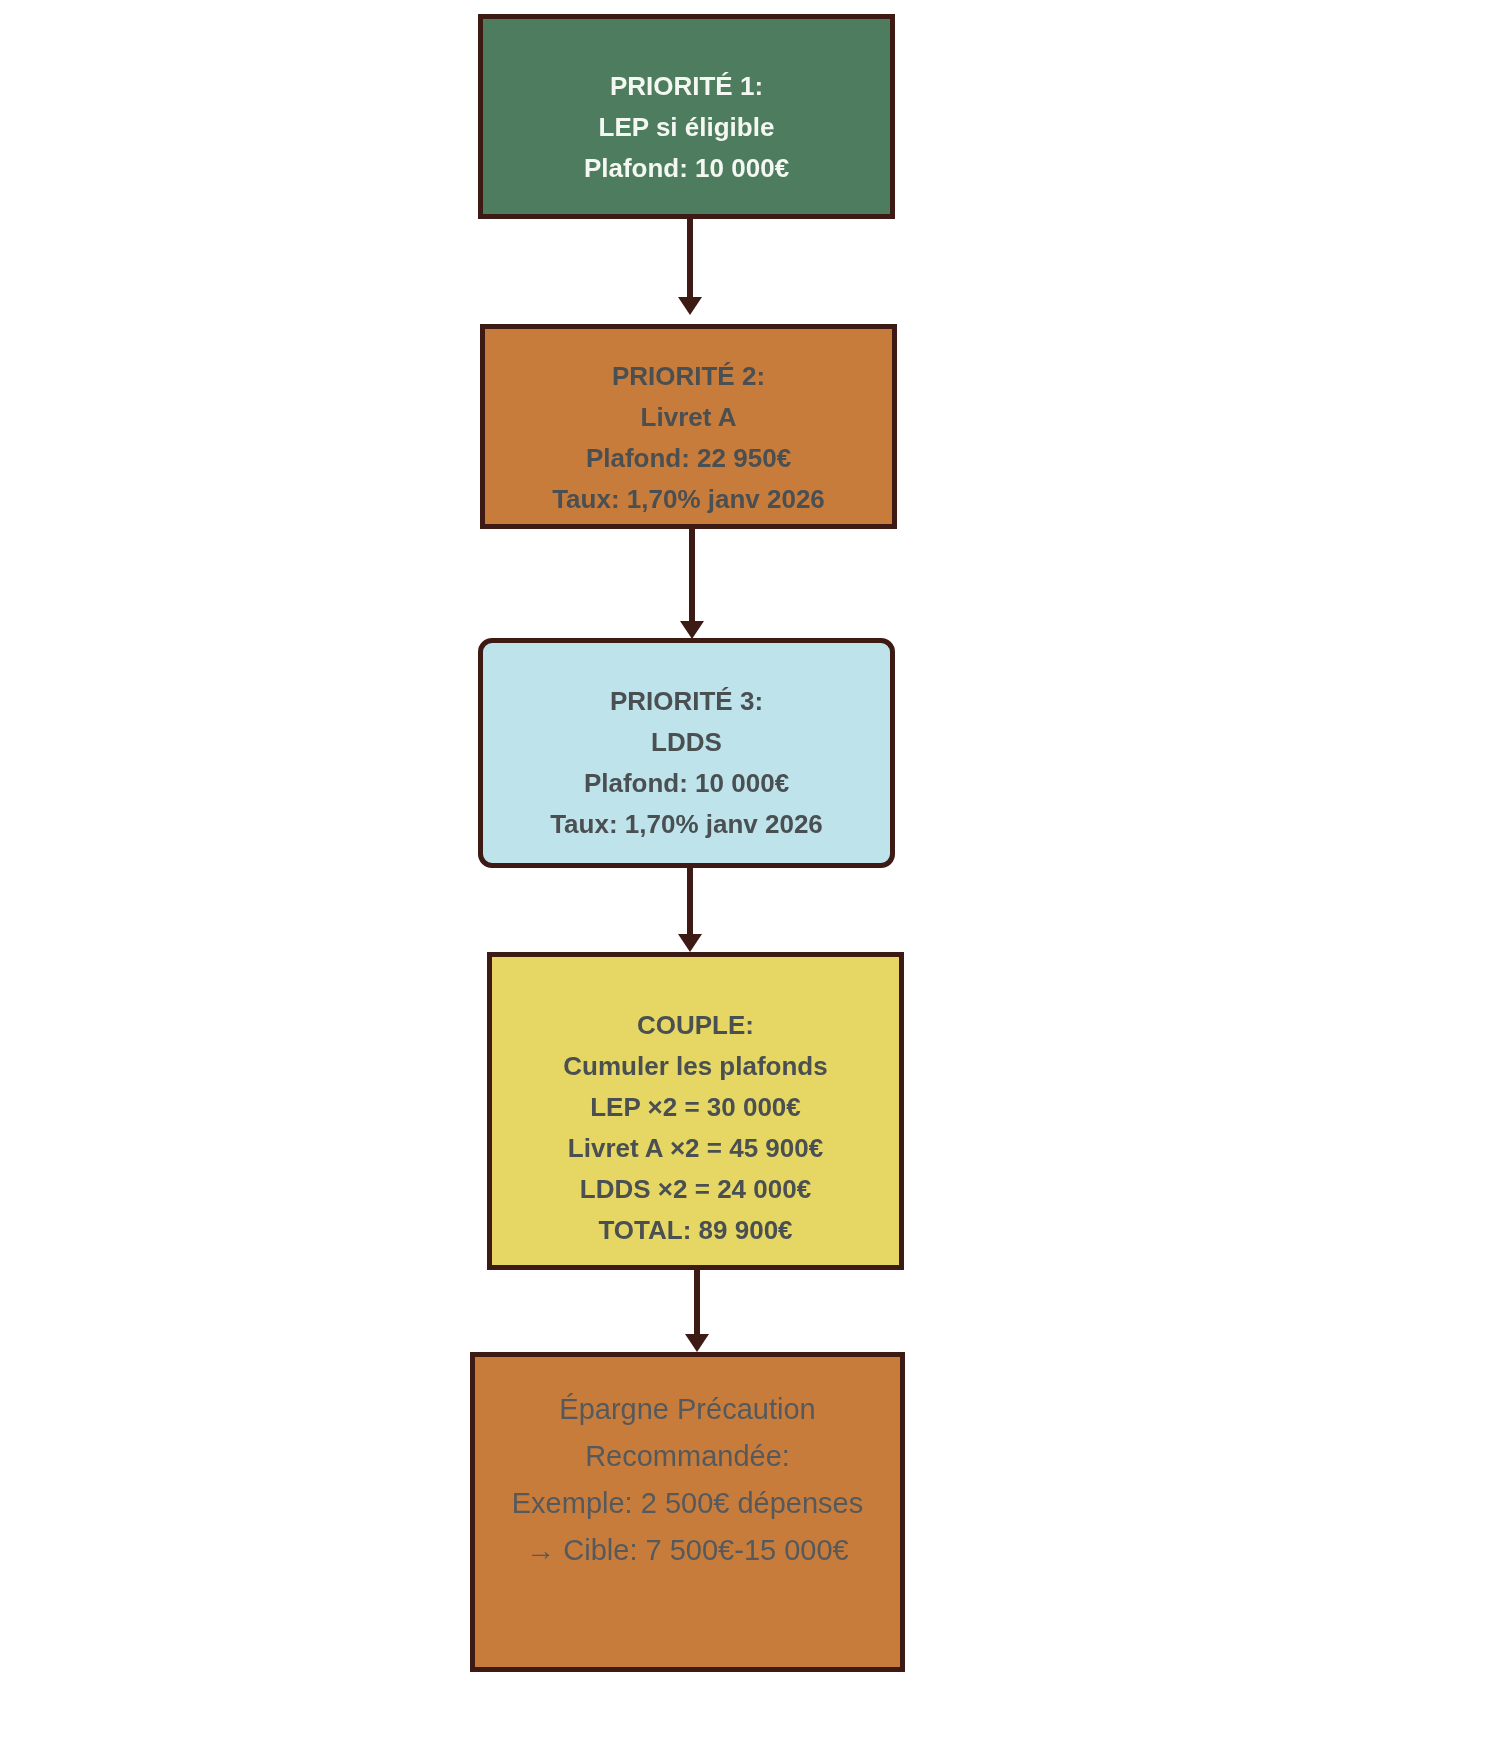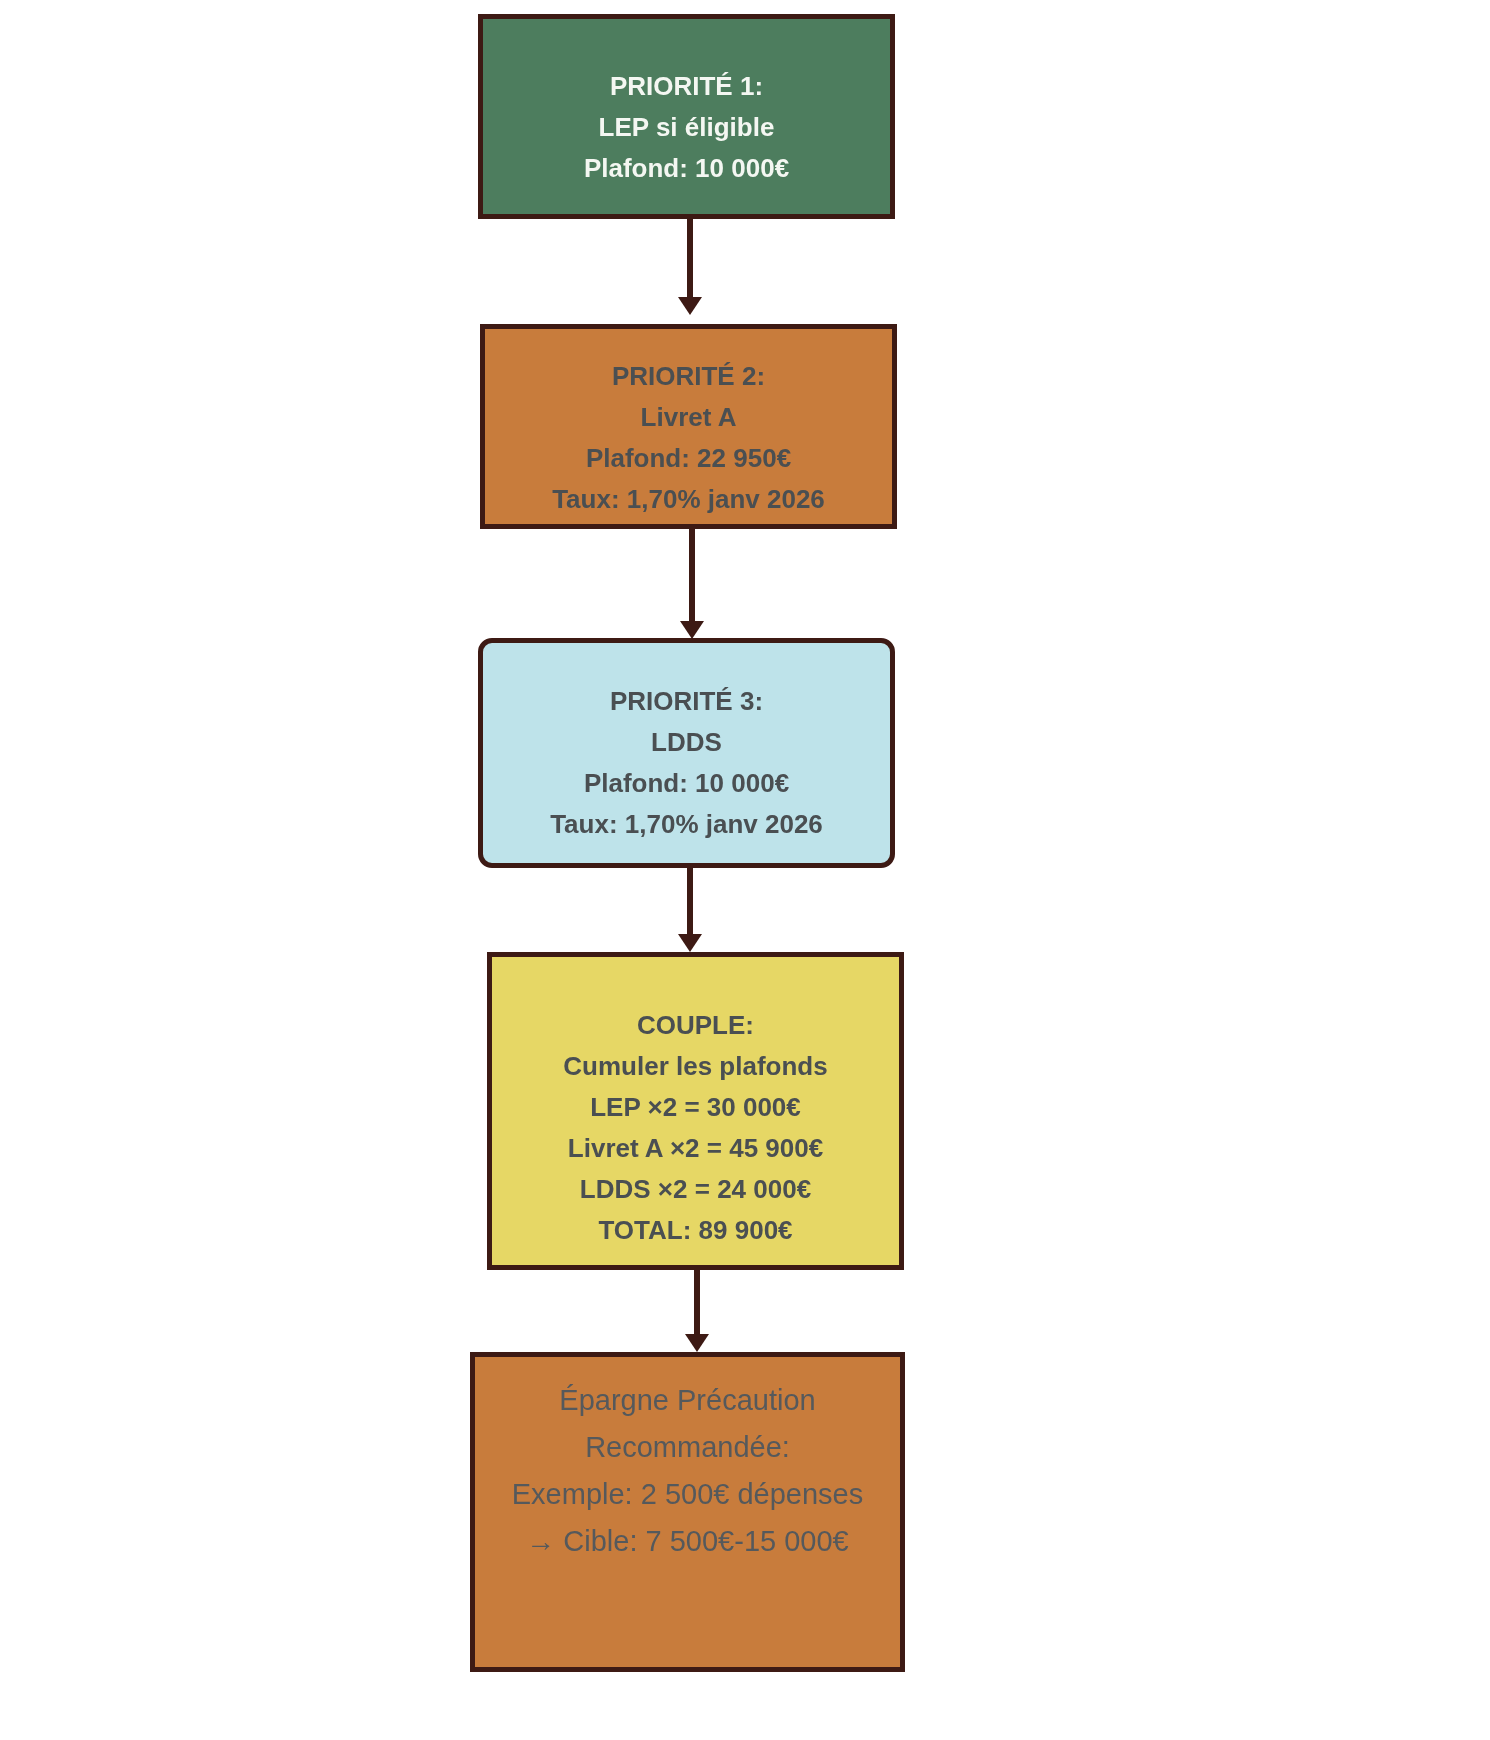--- a/index.html
+++ b/index.html
@@ -101,21 +101,21 @@
   #node-epargne {
     left: 470px;
     top: 1352px;
     width: 435px;
     height: 320px;
     background: #c87c3c;
     color: #55595c;
     font-weight: 300;
     font-size: 29px;
     line-height: 47px;
-    padding-top: 20px;
+    padding-top: 29px;
     justify-content: flex-start;
     overflow: visible;
   }
   #node-epargne .node-line {
     white-space: normal;
   }
 
   
   .arrow {
     position: absolute;

